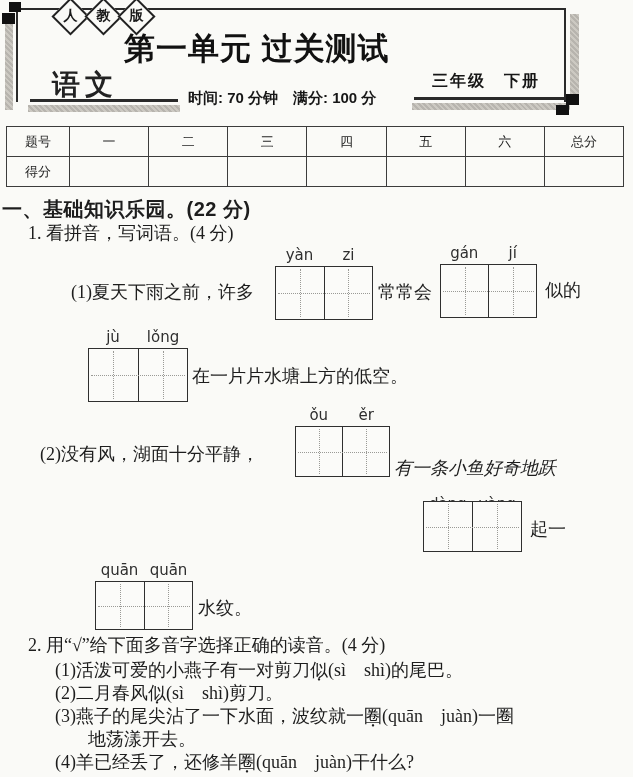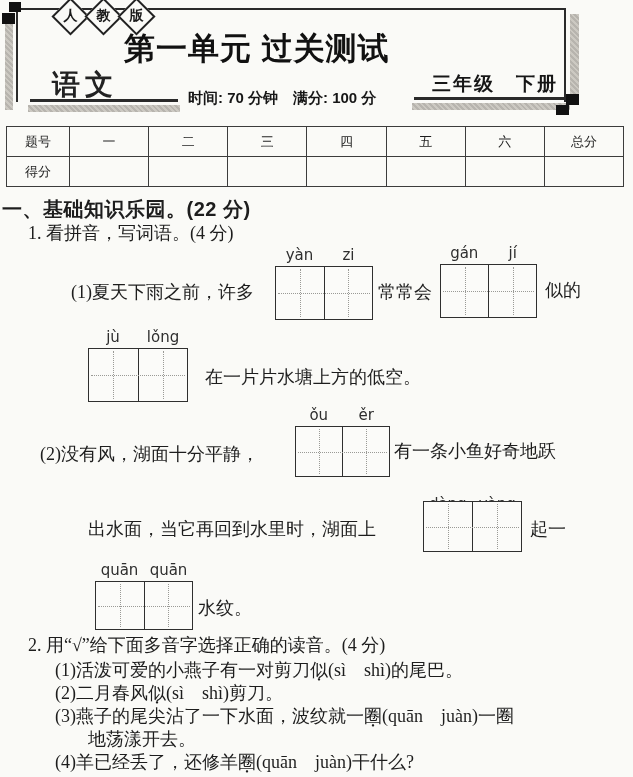--- a/index.html
+++ b/index.html
@@ -40,21 +40,21 @@
     font-size:28px; font-weight:700; letter-spacing:5px; color:#222;margin-top:32px;
   }
   .exam-title {
     position:absolute; left:124px; top:28px;
     font-family:"Liberation Sans","DejaVu Sans",sans-serif;
     font-size:31px; font-weight:900; letter-spacing:1px; color:#111;
   }
   .grade {
     position:absolute; left:432px; top:71px;
     font-family:"Liberation Sans","DejaVu Sans",sans-serif;
-    font-size:19px; font-weight:bold; letter-spacing:2px; color:#161616;
+    font-size:16px; font-weight:bold; letter-spacing:2px; color:#161616;
   }
   .meta {
     position:absolute; left:183px; top:89px;
     font-family:"Liberation Sans","DejaVu Sans",sans-serif;
     font-size:15px; font-weight:bold; color:#161616;
     background:#fafaf7; padding:0 5px; white-space:pre;
   }
 
   
   table.score {
@@ -198,46 +198,45 @@
   <div>
     <div class="pinyin" style="left:88px;top:328px;width:100px;">
       <span>jù</span>
       <span>lǒng</span>
     </div>
     <div class="wbox" style="left:88px;top:348px;width:100px;height:54px;">
       <div class="wcell"></div>
         <div class="wcell"></div>
     </div>
   </div>
-  <div class="abs t" style="left:205px;top:366px;">在一片片水塘上方的低空。</div>
+  <div class="abs t" style="left:192px;top:366px;font-family:Liberation Mono, monospace;">在一片片水塘上方的低空。</div>
 
   <div>
     <div class="pinyin" style="left:295px;top:406px;width:95px;">
       <span>ǒu</span>
       <span>ěr</span>
     </div>
     <div class="wbox" style="left:295px;top:426px;width:95px;height:51px;">
       <div class="wcell"></div>
         <div class="wcell"></div>
     </div>
   </div>
   <div class="abs t" style="left:40px;top:443px;">(2)没有风，湖面十分平静，</div>
-  <div class="abs t" style="left:394px;top:440px;">有一条小鱼好奇地跃</div>
+  <div class="abs t" style="left:394px;top:457px;font-style:italic;">有一条小鱼好奇地跃</div>
 
   <div>
     <div class="pinyin" style="left:423px;top:495px;width:99px;">
       <span>dàng</span>
       <span>yàng</span>
     </div>
     <div class="wbox" style="left:423px;top:501px;width:99px;height:51px;">
       <div class="wcell"></div>
         <div class="wcell"></div>
     </div>
   </div>
-  <div class="abs t" style="left:88px;top:518px;">出水面，当它再回到水里时，湖面上</div>
   <div class="abs t" style="left:530px;top:518px;">起一</div>
 
   <div>
     <div class="pinyin" style="left:95px;top:561px;width:98px;">
       <span>quān</span>
       <span>quān</span>
     </div>
     <div class="wbox" style="left:95px;top:581px;width:98px;height:49px;">
       <div class="wcell"></div>
         <div class="wcell"></div>

